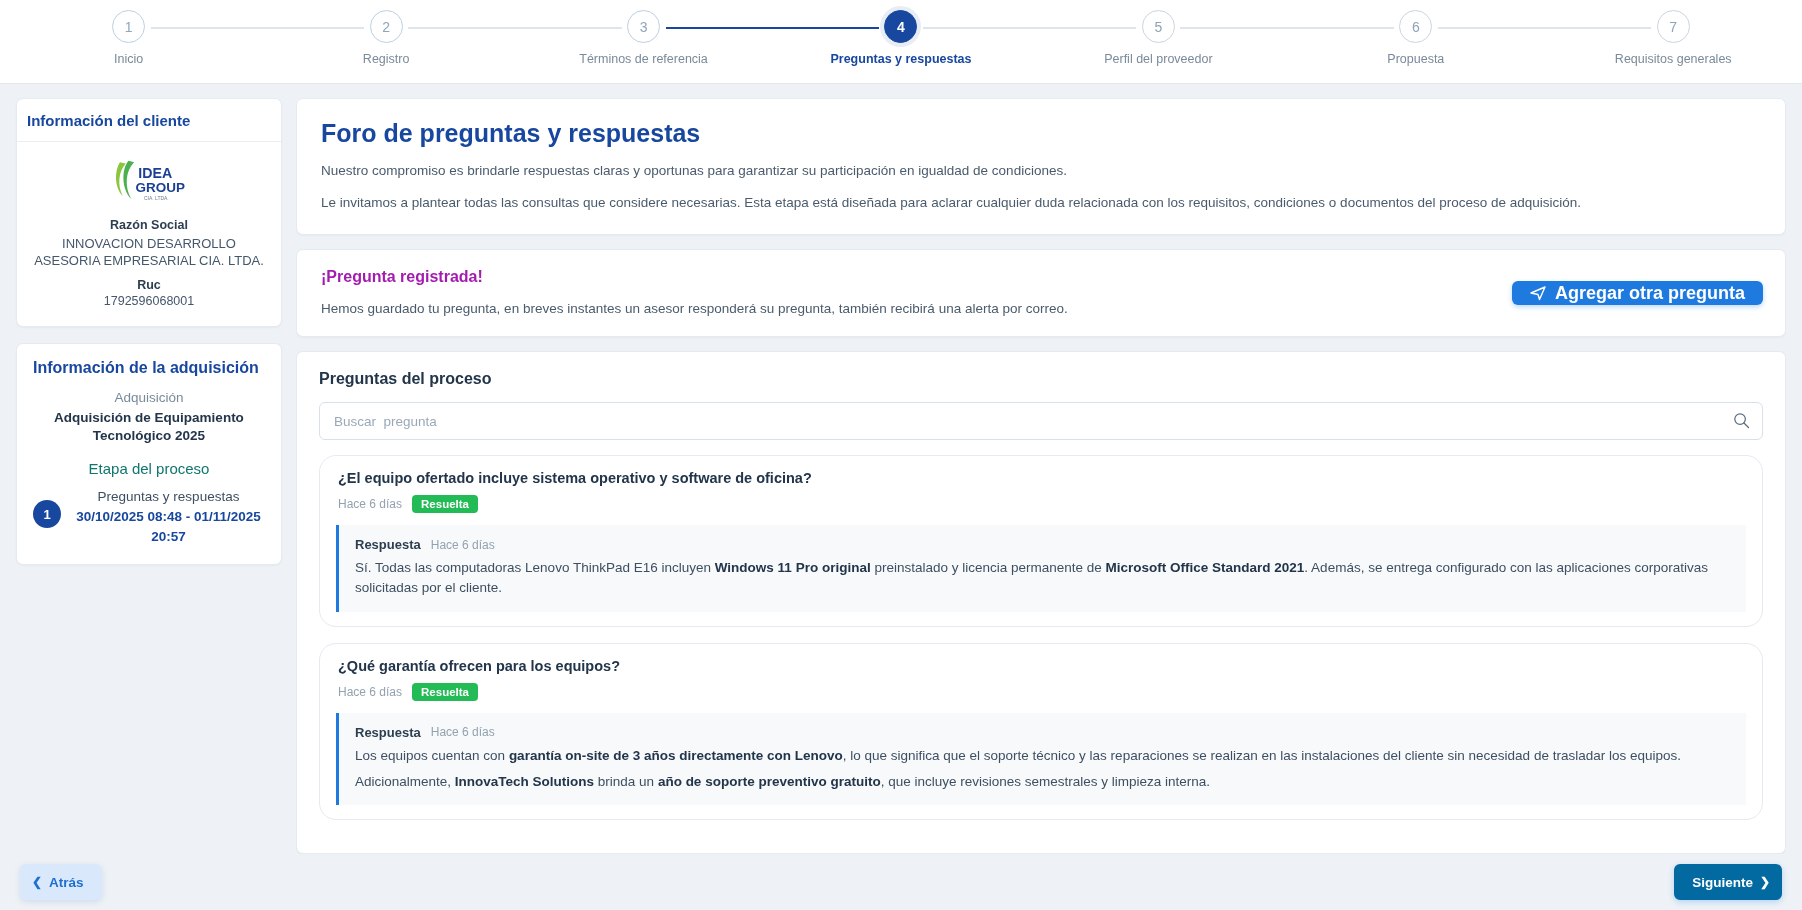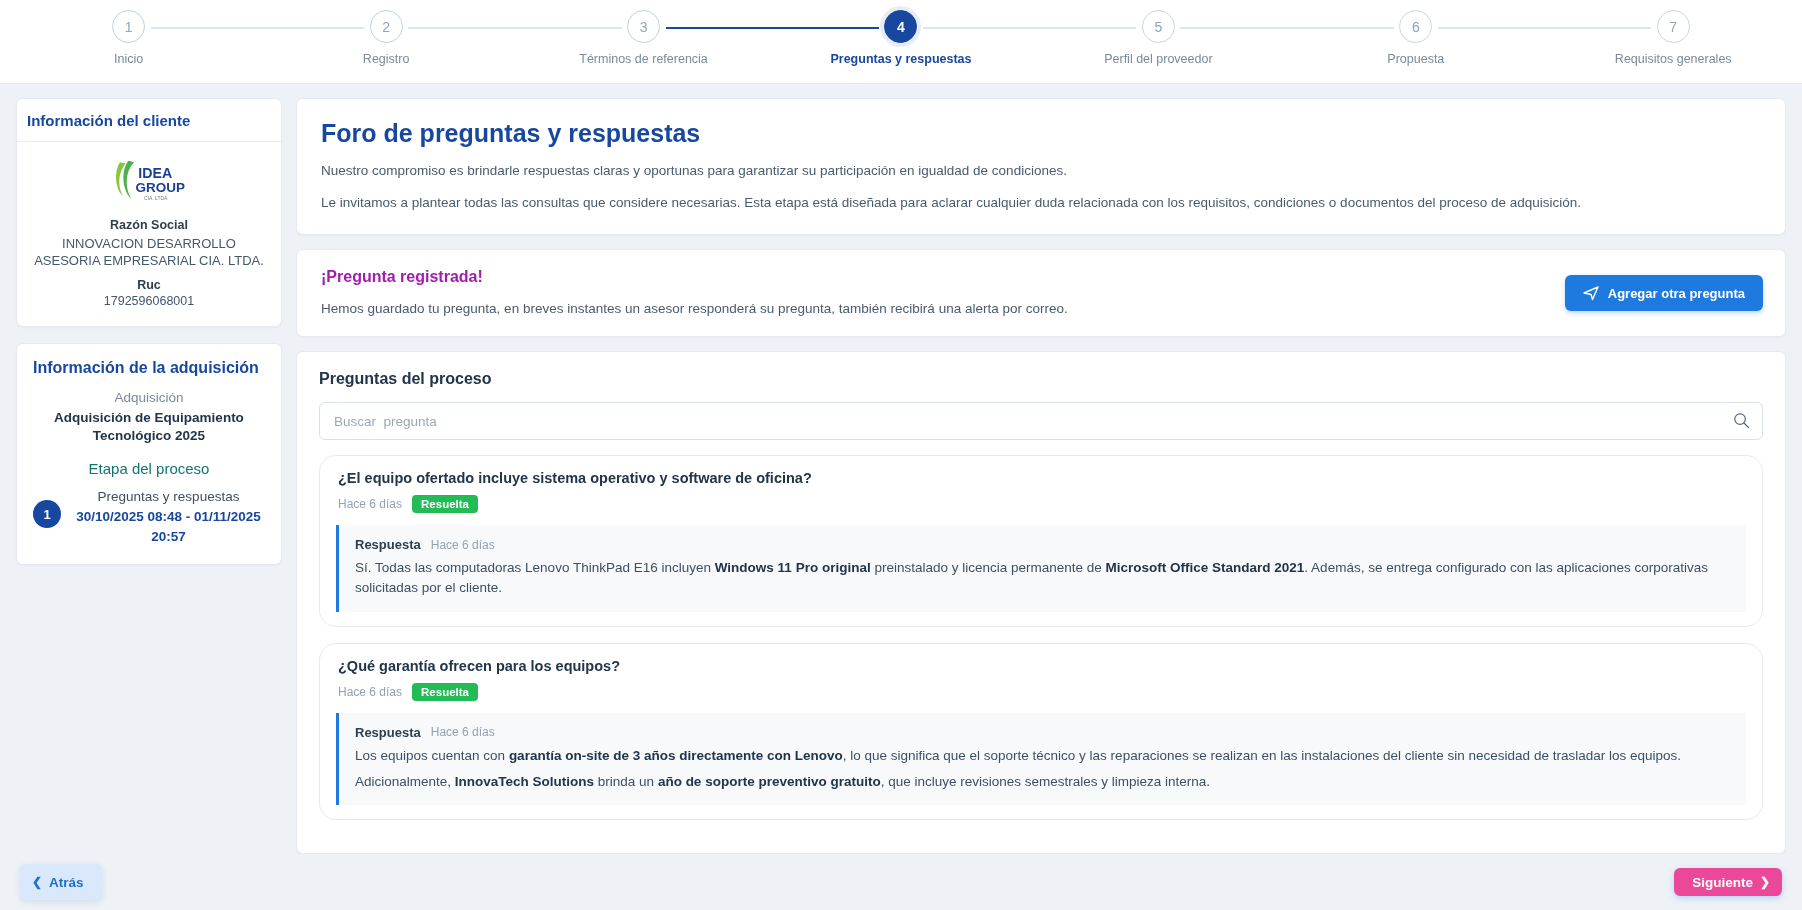--- a/index.html
+++ b/index.html
@@ -123,23 +123,23 @@
   .intro p { margin: 0 0 12px 0; font-size: 13.5px; color: #4a5b6c; line-height: 1.45; }
   .intro p:last-child { margin-bottom: 0; }
 
   .registered { padding: 18px 24px 20px 24px; position: relative; }
   .registered h2 { margin: 0 0 15px 0; font-size: 16px; color: #a21caf; font-weight: bold; }
   .registered p { margin: 0; font-size: 13.5px; color: #4a5b6c; max-width: 1200px; }
   .btn-add {
     position: absolute; right: 22px; top: 50%; transform: translateY(-50%);
     background: #1f7ae0; color: #fff;
     border: none; border-radius: 6px;
-    padding: 0 18px; height: 36px;
+    padding: 0 18px; height: 24px;
     display: flex; align-items: center; gap: 9px;
-    font-size: 13px; font-weight: bold;
+    font-size: 18px; font-weight: bold;
     cursor: pointer;
     box-shadow: 0 2px 5px rgba(31,122,224,0.30);
   }
 
   .questions { padding: 18px 22px 0 22px; flex: 1; display: flex; flex-direction: column; overflow: hidden; }
   .questions h3 { margin: 0 0 14px 0; font-size: 16px; color: #22354a; font-weight: bold; }
   .search-wrap { position: relative; margin-bottom: 15px; }
   .search-input {
     width: 100%; height: 38px;
     border: 1px solid #d8e0e8; border-radius: 6px;
@@ -191,23 +191,23 @@
   }
   .btn-back {
     background: #d9e9fb; color: #1f6fd0;
     border: none; border-radius: 6px;
     height: 36px; padding: 0 18px 0 12px;
     display: flex; align-items: center; gap: 7px;
     font-size: 13.5px; font-weight: bold; cursor: pointer;
     box-shadow: 0 2px 6px rgba(70,120,190,0.18);
   }
   .btn-next {
-    background: #ec4899; color: #fff;
+    background: #0369a1; color: #fff;
     border: none; border-radius: 6px;
-    height: 28px; padding: 0 12px 0 18px;
+    height: 36px; padding: 0 12px 0 18px;
     display: flex; align-items: center; gap: 7px;
     font-size: 13.5px; font-weight: bold; cursor: pointer;
     box-shadow: 0 2px 6px rgba(42,139,240,0.30);
   }
   .chev { font-size: 12px; }
 </style>
 </head>
 <body>
 
 <div class="app">

